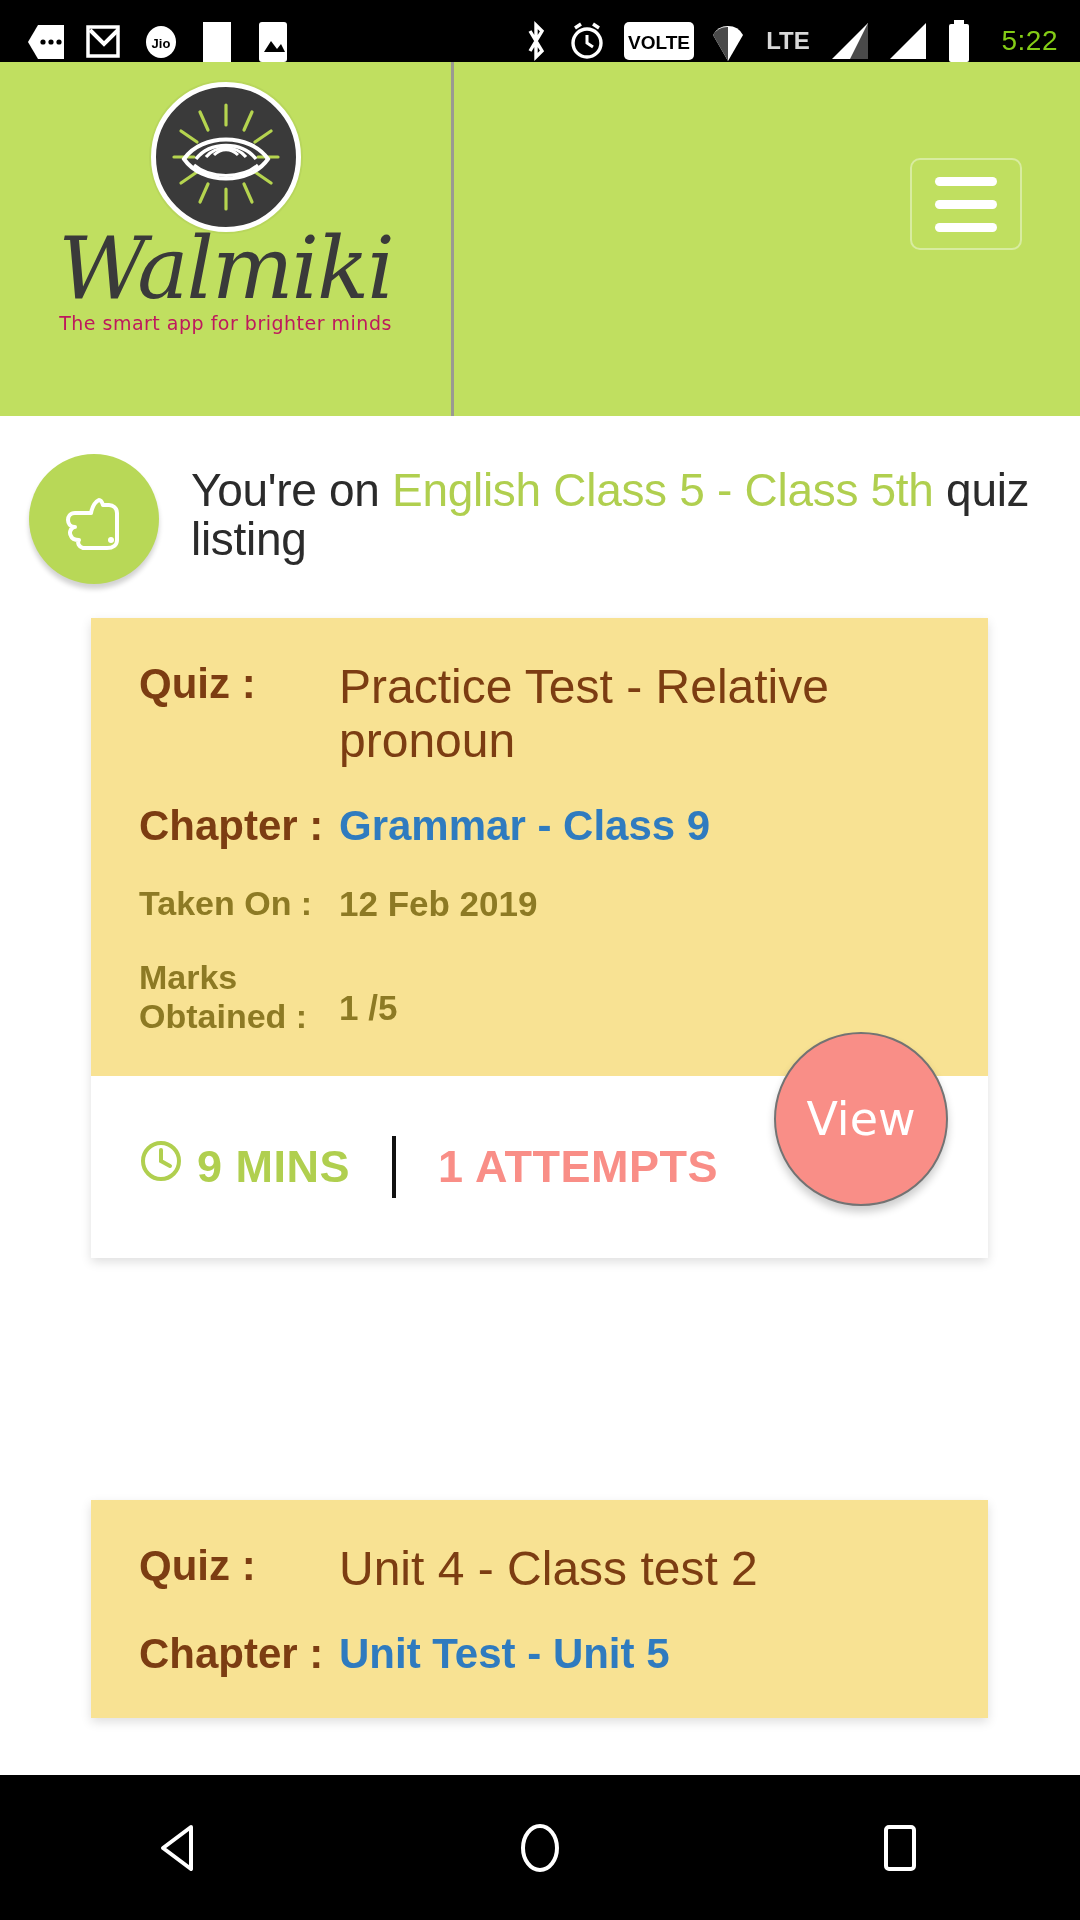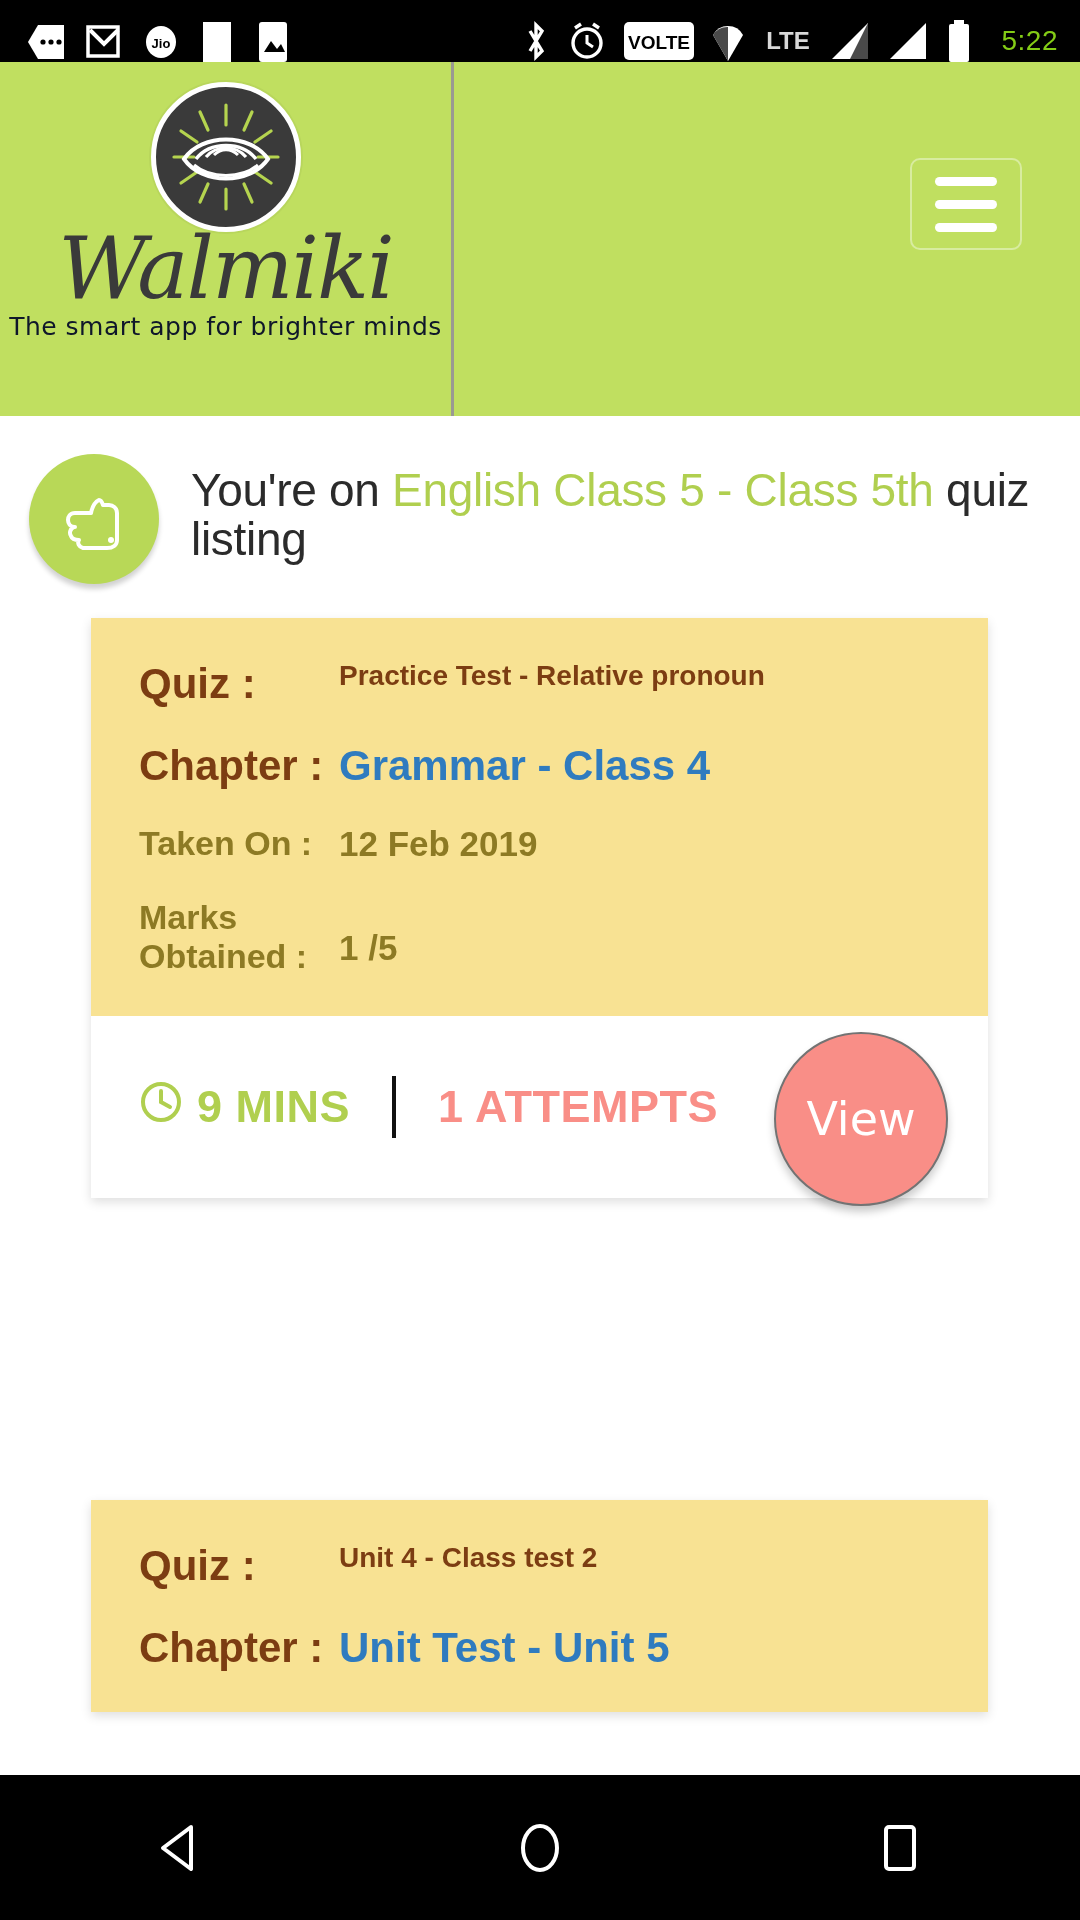--- a/index.html
+++ b/index.html
@@ -47,21 +47,21 @@
   }
   .brand-name{
     font-family:"DejaVu Serif", serif;
     font-style:italic;
     font-size:86px; line-height:0.95; color:#3a3a3a;
     margin-top:-4px; letter-spacing:-2px;
     font-weight:400;
   }
   .brand-tagline{
     font-family:"DejaVu Sans", sans-serif;
-    font-size:25px; color:#0f172a; margin-top:2px; letter-spacing:0.5px;
+    font-size:19px; color:#be185d; margin-top:2px; letter-spacing:0.5px;
   }
   .menu-btn{
     position:absolute; right:58px; top:96px;
     width:112px; height:92px; border-radius:10px;
     border:2px solid #d8ecA0; background:transparent;
     display:flex; flex-direction:column; align-items:center; justify-content:center; gap:14px;
     cursor:pointer;
   }
   .menu-bar{ width:62px; height:9px; background:#ffffff; border-radius:5px; }
 
@@ -86,21 +86,21 @@
   
   .card{
     position:absolute; left:91px; width:897px;
     box-shadow:0 4px 10px rgba(0,0,0,0.13);
   }
   .card-body{ background:#f8e293; padding:42px 48px 40px 48px; position:relative; }
   .row{ display:flex; align-items:flex-start; margin-bottom:34px; }
   .row:last-child{ margin-bottom:0; }
   .lbl{ color:#7c3d12; font-size:42px; font-weight:bold; flex:none; }
   .lbl-sm{ color:#8d7a24; font-size:34px; font-weight:bold; flex:none; line-height:1.15; }
-  .val{ color:#7c3d12; font-size:28px; font-weight:bold; line-height:1.12; }
+  .val{ color:#7c3d12; font-size:48px; font-weight:normal; line-height:1.12; }
   .val-link{ color:#2f7bbf; font-size:42px; font-weight:bold; line-height:1.12; }
   .val-sm{ color:#8d7a24; font-size:35px; font-weight:bold; line-height:1.15; }
   .w-lbl{ width:200px; }
   .w-lbl-sm{ width:200px; }
 
   .card-footer{
     background:#ffffff; height:182px;
     border-bottom-left-radius:12px; border-bottom-right-radius:12px;
     display:flex; align-items:center; padding-left:48px;
   }
@@ -270,21 +270,21 @@
 </div>
 
 <div class="card" style="top:618px;">
   <div class="card-body">
     <div class="row">
       <span class="lbl w-lbl">Quiz :</span>
       <span class="val">Practice Test - Relative pronoun</span>
     </div>
     <div class="row">
       <span class="lbl w-lbl">Chapter :</span>
-      <span class="val-link">Grammar - Class 4</span>
+      <span class="val-link">Grammar - Class 9</span>
     </div>
     <div class="row">
       <span class="lbl-sm w-lbl-sm">Taken On :</span>
       <span class="val-sm">12 Feb 2019</span>
     </div>
     <div class="row">
       <span class="lbl-sm w-lbl-sm">Marks Obtained :</span>
       <span class="val-sm" style="margin-top:30px;">1 /5</span>
     </div>
   </div>

